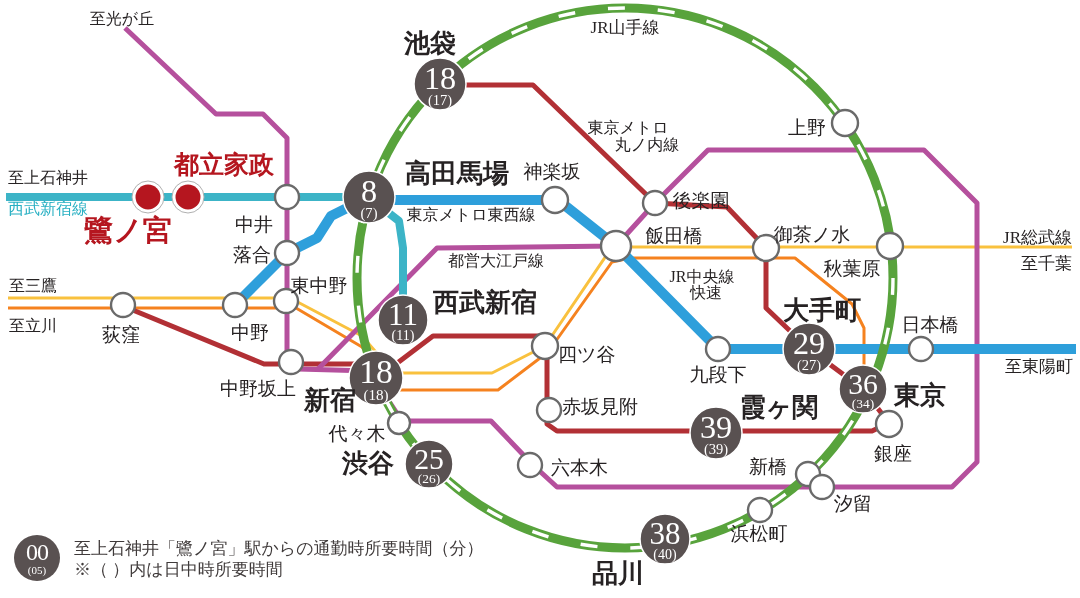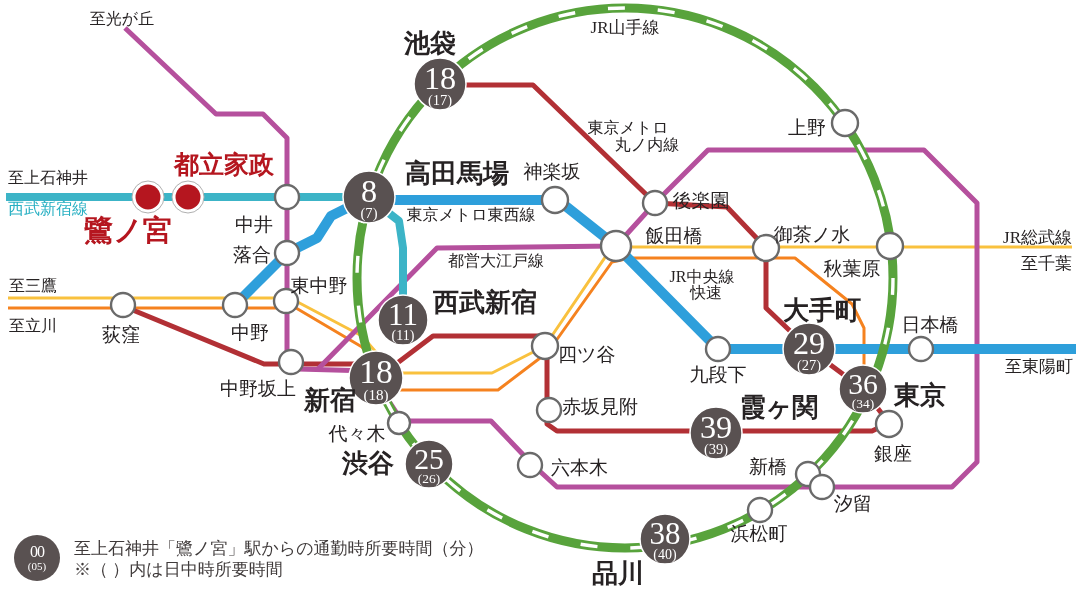--- a/index.html
+++ b/index.html
@@ -3,21 +3,21 @@
 <meta charset="utf-8">
 <style>
   html,body{margin:0;padding:0;background:#fff;}
   .stage{position:relative;width:1080px;height:598px;background:#ffffff;overflow:hidden;
          font-family:"Liberation Serif","DejaVu Serif",serif;}
   #metro-map{position:absolute;left:0;top:0;}
   #metro-map text{font-family:"Liberation Serif","DejaVu Serif",serif;}
   .legend{position:absolute;left:14px;top:535px;display:flex;align-items:flex-start;}
   .legend-badge{width:46px;height:46px;border-radius:50%;background:#595151;color:#fff;
     display:flex;flex-direction:column;align-items:center;justify-content:center;line-height:1;}
-  .lb-main{font-size:16px;letter-spacing:-1px;}
+  .lb-main{font-size:24px;letter-spacing:-1px;}
   .lb-sub{font-size:11px;margin-top:1px;}
   .legend-text{margin-left:14px;color:#3f3a3a;font-size:17px;line-height:21px;padding-top:3px;}
 </style>
 </head>
 <body>
 
 <div class="stage">
   <svg id="metro-map" width="1080" height="598" viewBox="0 0 1080 598">
       <polyline points="8,298 290,298 362,336 394,373 492,373 545,346 610,250 618,247 1072,247" fill="none" stroke="#f9c13e" stroke-width="3" stroke-linejoin="round" stroke-linecap="butt"></polyline>
       <polyline points="8,308 296,308 362,347 396,390 498,390 548,352 612,262 630,258 795,258 852,304 864,328 864,370" fill="none" stroke="#f5821f" stroke-width="3" stroke-linejoin="round" stroke-linecap="butt"></polyline>

